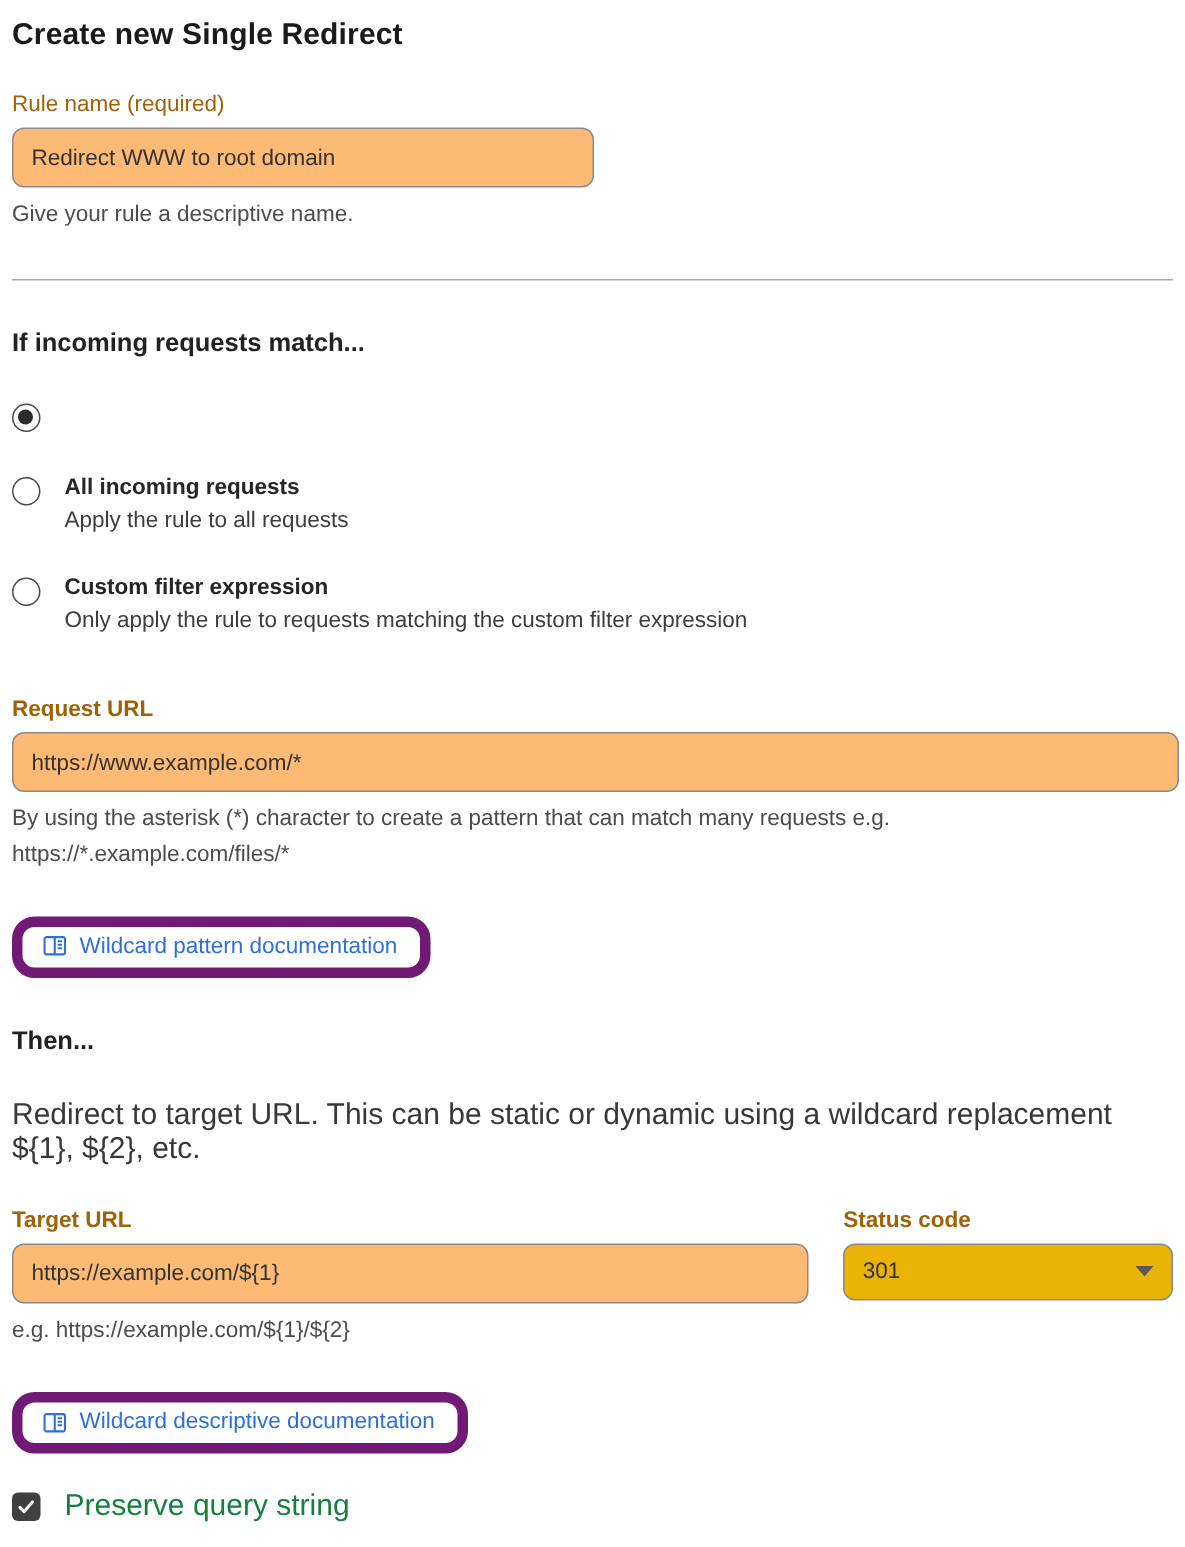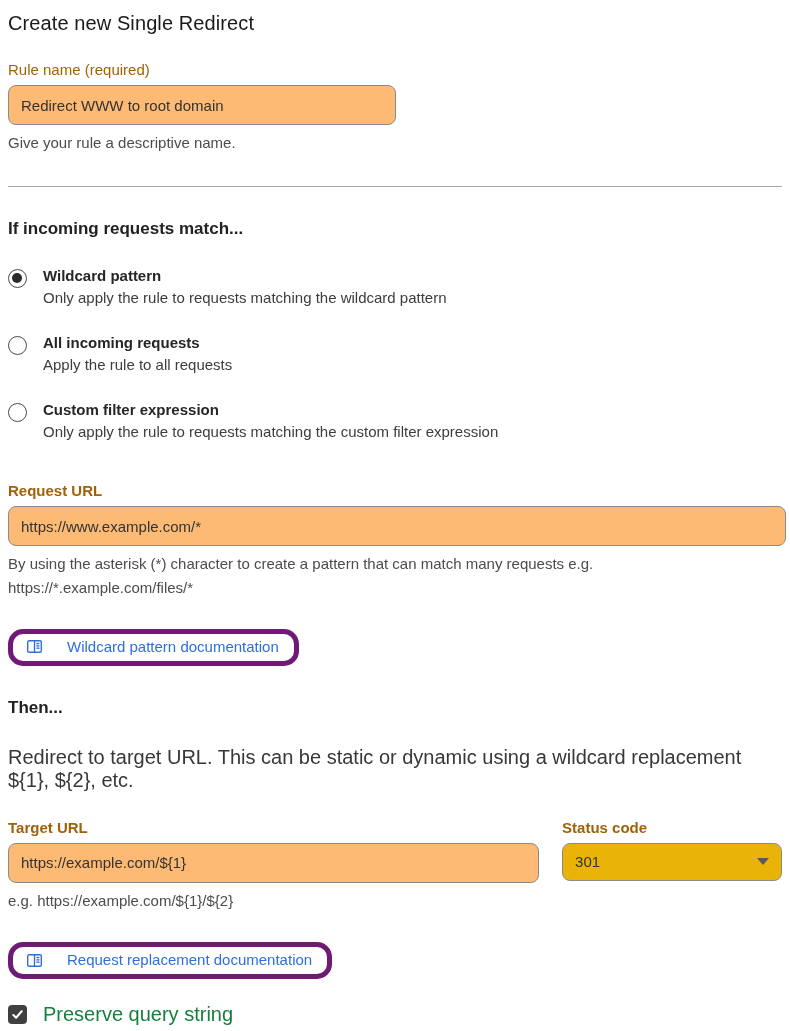--- a/index.html
+++ b/index.html
@@ -7,21 +7,21 @@
   body {
     width: 790px;
     font-family: "Liberation Sans", "DejaVu Sans", sans-serif;
     color: #1f1f1f;
     padding: 8px;
   }
   .page { width: 774px; }
 
   h1.page-title {
     font-size: 20px;
-    font-weight: 400;
+    font-weight: 700;
     color: #1a1a1a;
     margin-top: 4px;
     letter-spacing: 0.1px;
   }
 
   .field-label {
     display: block;
     font-size: 15px;
     color: #a16207;
   }
@@ -93,25 +93,25 @@
   }
   .radio-texts { margin-left: 16px; }
   .radio-label { font-size: 15px; font-weight: 700; color: #262626; }
   .radio-desc { font-size: 15px; color: #3d3d3d; margin-top: 5px; }
 
   .request-url-label { margin-top: 42px; }
 
   .doc-button {
     display: inline-flex;
     align-items: center;
-    gap: 24px;
+    gap: 8px;
     margin-top: 30px;
     padding: 4px 15px 5px 13px;
     background: #ffffff;
-    border: 5px solid #701a75;
+    border: 7px solid #701a75;
     border-radius: 15px;
     color: #2e6fdb;
     font-family: "Liberation Sans", "DejaVu Sans", sans-serif;
     font-size: 15px;
     cursor: pointer;
     line-height: 18px;
   }
   .doc-button svg { display: block; }
 
   .then-heading { margin-top: 36px; }
@@ -199,24 +199,20 @@
   <div class="help-text">Give your rule a descriptive name.</div>
 
   <hr class="divider">
 
   <h2 class="section-heading">If incoming requests match...</h2>
 
   <div class="radio-group">
 
     <div class="radio-option">
       <span class="radio-circle on"></span>
-      <span class="radio-texts">
-        <span class="radio-label" style="display:block">Wildcard pattern</span>
-        <span class="radio-desc" style="display:block">Only apply the rule to requests matching the wildcard pattern</span>
-      </span>
     </div>
 
     <div class="radio-option">
       <span class="radio-circle"></span>
       <span class="radio-texts">
         <span class="radio-label" style="display:block">All incoming requests</span>
         <span class="radio-desc" style="display:block">Apply the rule to all requests</span>
       </span>
     </div>
 
@@ -269,21 +265,21 @@
   <button class="doc-button">
     <span>
       <svg width="17" height="17" viewBox="0 0 16 16" fill="none" stroke="#2e6fdb" stroke-width="1.3">
         <rect x="1.6" y="2.6" width="12.8" height="10.8" rx="1.2"></rect>
         <line x1="8" y1="2.6" x2="8" y2="13.4"></line>
         <line x1="9.8" y1="5.2" x2="12.6" y2="5.2"></line>
         <line x1="9.8" y1="7.4" x2="12.6" y2="7.4"></line>
         <line x1="9.8" y1="9.6" x2="12.6" y2="9.6"></line>
       </svg>
     </span>
-    <span>Request replacement documentation</span>
+    <span>Wildcard descriptive documentation</span>
   </button>
 
   <div class="checkbox-row">
     <span class="checkbox-box" style="visibility: visible;">
       <svg width="13" height="13" viewBox="0 0 14 14" fill="none" stroke="#ffffff" stroke-width="2.2" stroke-linecap="round" stroke-linejoin="round">
         <polyline points="2.5,7.5 5.5,10.5 11.5,3.5"></polyline>
       </svg>
     </span>
     <span class="checkbox-label">Preserve query string</span>
   </div>

